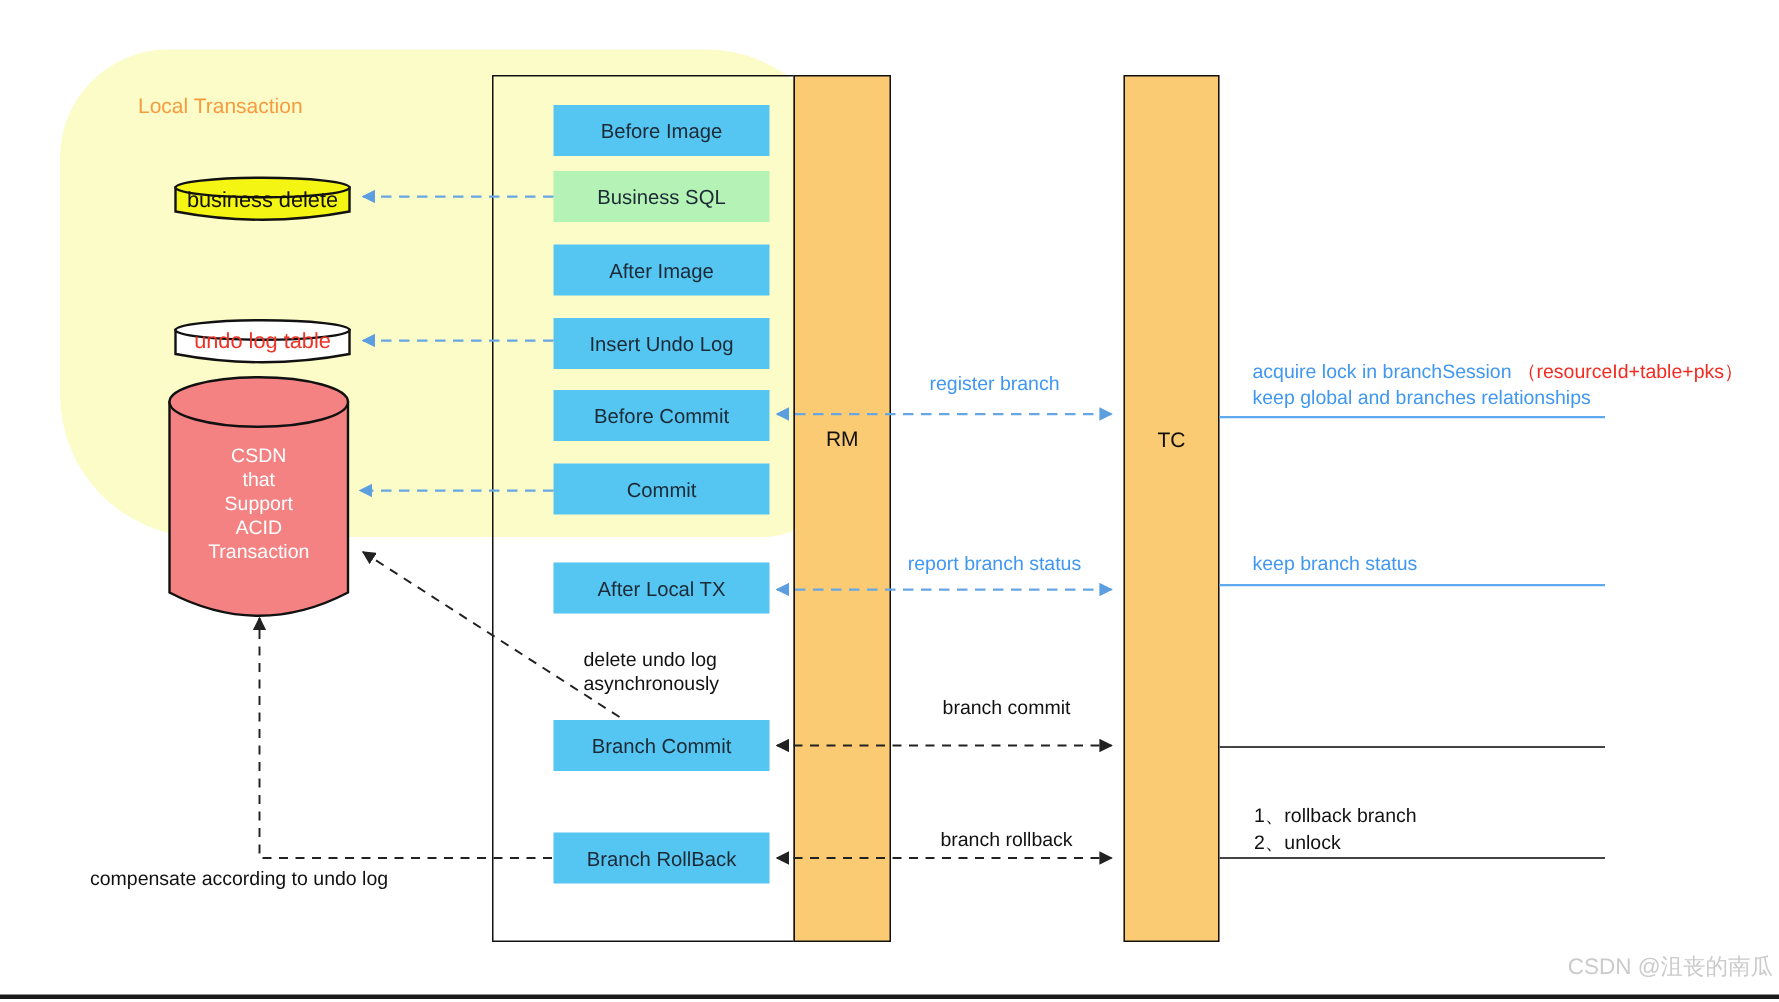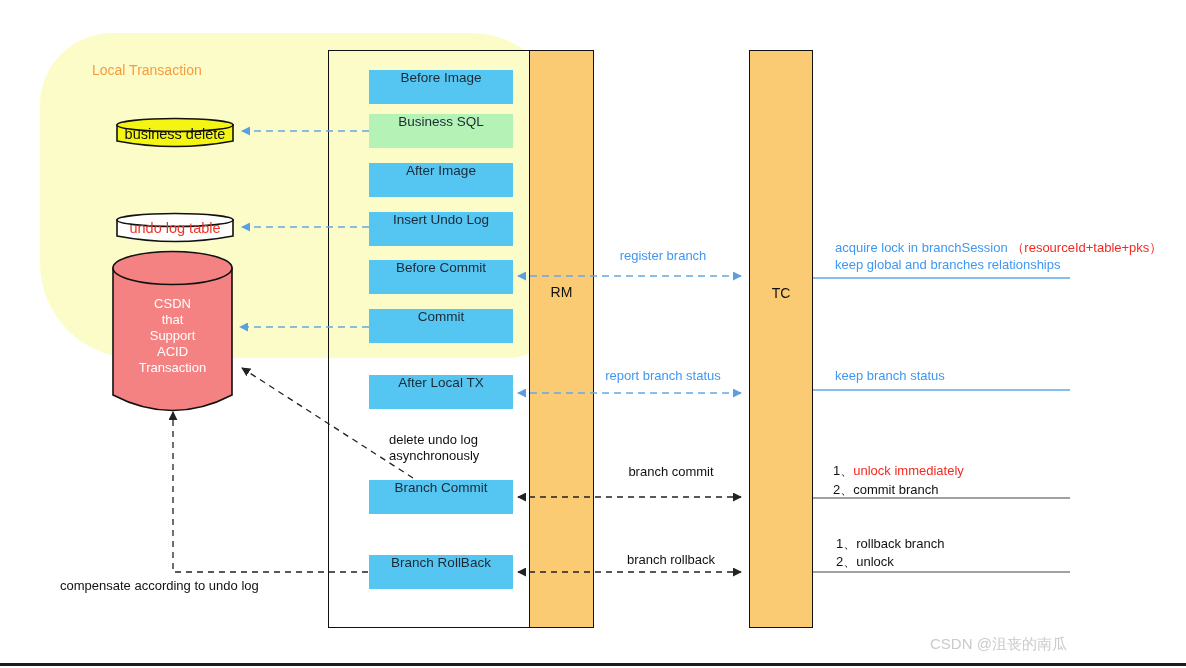--- a/index.html
+++ b/index.html
@@ -60,21 +60,21 @@
     position: absolute;
     left: 92px; top: 62px;
     font-size: 14px; color: #F79B41;
     z-index: 6;
   }
   
   .step {
     position: absolute;
     left: 369px; width: 144px; height: 34px;
     background: #55C5F2;
-    display: flex; align-items: flex-start; justify-content: center;
+    display: flex; align-items: center; justify-content: center;
     font-size: 13.5px; color: #1c2a36;
     z-index: 5;
   }
   .step.green { background: #B5F2B5; }
   .s0 { top: 70px; }  .s1 { top: 114px; } .s2 { top: 163px; }
   .s3 { top: 212px; } .s4 { top: 260px; } .s5 { top: 309px; }
   .s6 { top: 375px; } .s7 { top: 480px; } .s8 { top: 555px; }
   
   .layer {
     position: absolute;
@@ -117,21 +117,21 @@
   .ann-rollbacksteps { left: 836px; top: 535px; line-height: 18px; color: #111; }
   .red { color: #F42A20; }
   
   .note { position: absolute; z-index: 12; font-size: 13px; color: #111; }
   .note-delete { left: 389px; top: 432px; width: 114px; line-height: 16px; }
   .note-compensate { left: 60px; top: 578px; }
   
   .watermark {
     position: absolute; z-index: 12;
     left: 930px; top: 635px; width: 252px;
-    text-align: left;
+    text-align: right;
     font-size: 15px; color: #cbcbcb;
   }
   .bottom-line {
     position: absolute; z-index: 12;
     left: 0; top: 663px; width: 1186px; height: 3px;
     background: #1b1b1b;
   }
 </style>
 </head>
 <body>
@@ -235,24 +235,20 @@
   <div class="msg blue m-register">register branch</div>
   <div class="msg blue m-report">report branch status</div>
   <div class="msg black m-bcommit">branch commit</div>
   <div class="msg black m-brollback">branch rollback</div>
 
   <div class="ann ann-acquire">
     <div><span>acquire lock in branchSession </span><span class="red">（resourceId+table+pks）</span></div>
     <div>keep global and branches relationships</div>
   </div>
   <div class="ann ann-keepstatus">keep branch status</div>
-  <div class="ann ann-commitsteps">
-    <div><span>1、</span><span class="red">unlock immediately</span></div>
-    <div><span>2、</span><span>commit branch</span></div>
-  </div>
   <div class="ann ann-rollbacksteps">
     <div><span>1、</span><span>rollback branch</span></div>
     <div><span>2、</span><span>unlock</span></div>
   </div>
 
   <div class="note note-delete">delete undo log asynchronously</div>
   <div class="note note-compensate">compensate according to undo log</div>
 
   <div class="watermark">CSDN @沮丧的南瓜</div>
   <div class="bottom-line"></div>

